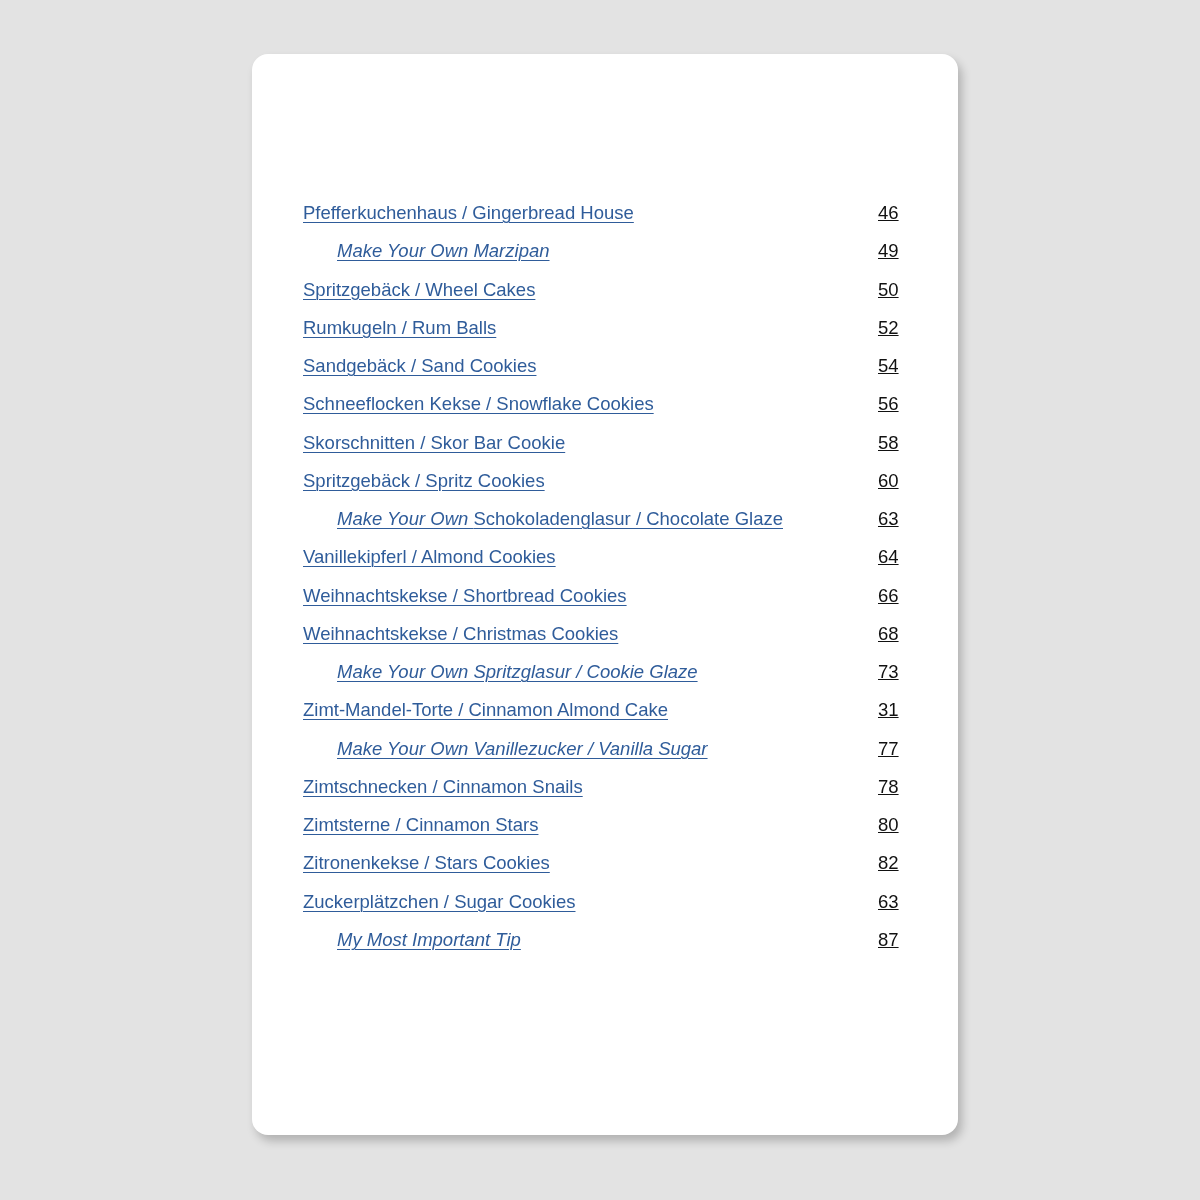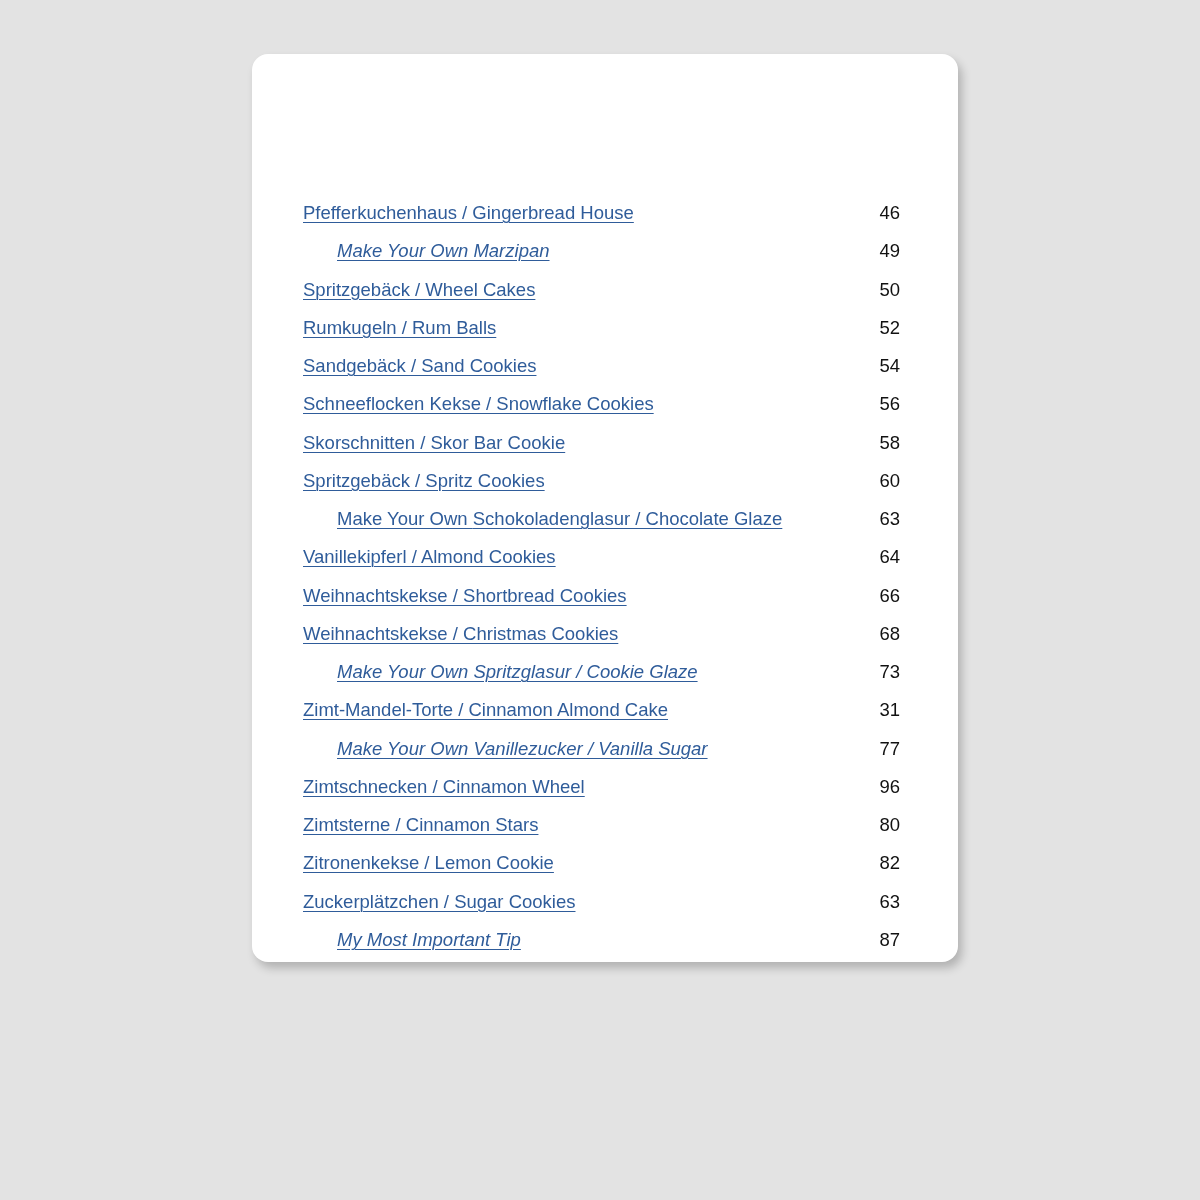--- a/index.html
+++ b/index.html
@@ -6,21 +6,21 @@
   body {
     width: 1200px; height: 1200px;
     background: #e3e3e3;
     position: relative;
     overflow: hidden;
     font-family: "Liberation Sans", "DejaVu Sans", sans-serif;
   }
   .page {
     position: absolute;
     left: 252px; top: 54px;
-    width: 706px; height: 908px;
+    width: 706px; height: 1081px;
     background: #ffffff;
     border-radius: 16px;
     box-shadow: 4px 6px 10px rgba(0,0,0,0.22);
   }
   .toc {
     position: absolute;
     left: 51px; top: 145px;
     width: 597px;
     margin: 0; padding: 0;
     list-style: none;
@@ -35,41 +35,42 @@
   }
   .toc-row.indent { padding-left: 34px; }
   .toc-link {
     color: #2f5c9a;
     text-decoration: underline;
     text-decoration-thickness: 1px;
     text-underline-offset: 3px;
     cursor: pointer;
     flex: 0 0 auto;
   }
-  .toc-link .it { }
+  .toc-link .it { font-style: italic; }
   .toc-link.italic { font-style: italic; }
   .leader {
     flex: 1 1 auto;
     overflow: hidden;
     color: #111;
     margin: 0 2px;
     letter-spacing: 1px;
     position: relative;
   }
   .leader::before {
     content: "................................................................................................................................................................................";
     position: absolute;
     left: 0; bottom: 0;
     white-space: nowrap;
   }
   .pg {
     flex: 0 0 auto;
     color: #111;
-    text-align: right;
+    text-align: left;
     min-width: 22px;
+    text-decoration: underline;
   }
 </style>
 </head>
 <body>
 
 <div class="page">
   <ul class="toc">
 
     <li class="toc-row">
       <a class="toc-link"><span class="it"></span><span>Pfefferkuchenhaus / Gingerbread House</span></a>
@@ -140,31 +141,31 @@
       <a class="toc-link"><span class="it"></span><span>Zimt-Mandel-Torte / Cinnamon Almond Cake</span></a>
       <span class="leader"></span>
       <span class="pg">31</span>
     </li>
     <li class="toc-row indent">
       <a class="toc-link italic"><span class="it"></span><span>Make Your Own Vanillezucker / Vanilla Sugar</span></a>
       <span class="leader"></span>
       <span class="pg">77</span>
     </li>
     <li class="toc-row">
-      <a class="toc-link"><span class="it"></span><span>Zimtschnecken / Cinnamon Wheel</span></a>
+      <a class="toc-link"><span class="it"></span><span>Zimtschnecken / Cinnamon Snails</span></a>
       <span class="leader"></span>
-      <span class="pg">96</span>
+      <span class="pg">78</span>
     </li>
     <li class="toc-row">
       <a class="toc-link"><span class="it"></span><span>Zimtsterne / Cinnamon Stars</span></a>
       <span class="leader"></span>
       <span class="pg">80</span>
     </li>
     <li class="toc-row">
-      <a class="toc-link"><span class="it"></span><span>Zitronenkekse / Lemon Cookie</span></a>
+      <a class="toc-link"><span class="it"></span><span>Zitronenkekse / Stars Cookies</span></a>
       <span class="leader"></span>
       <span class="pg">82</span>
     </li>
     <li class="toc-row">
       <a class="toc-link"><span class="it"></span><span>Zuckerplätzchen / Sugar Cookies</span></a>
       <span class="leader"></span>
       <span class="pg">63</span>
     </li>
     <li class="toc-row indent">
       <a class="toc-link italic"><span class="it"></span><span>My Most Important Tip</span></a>

